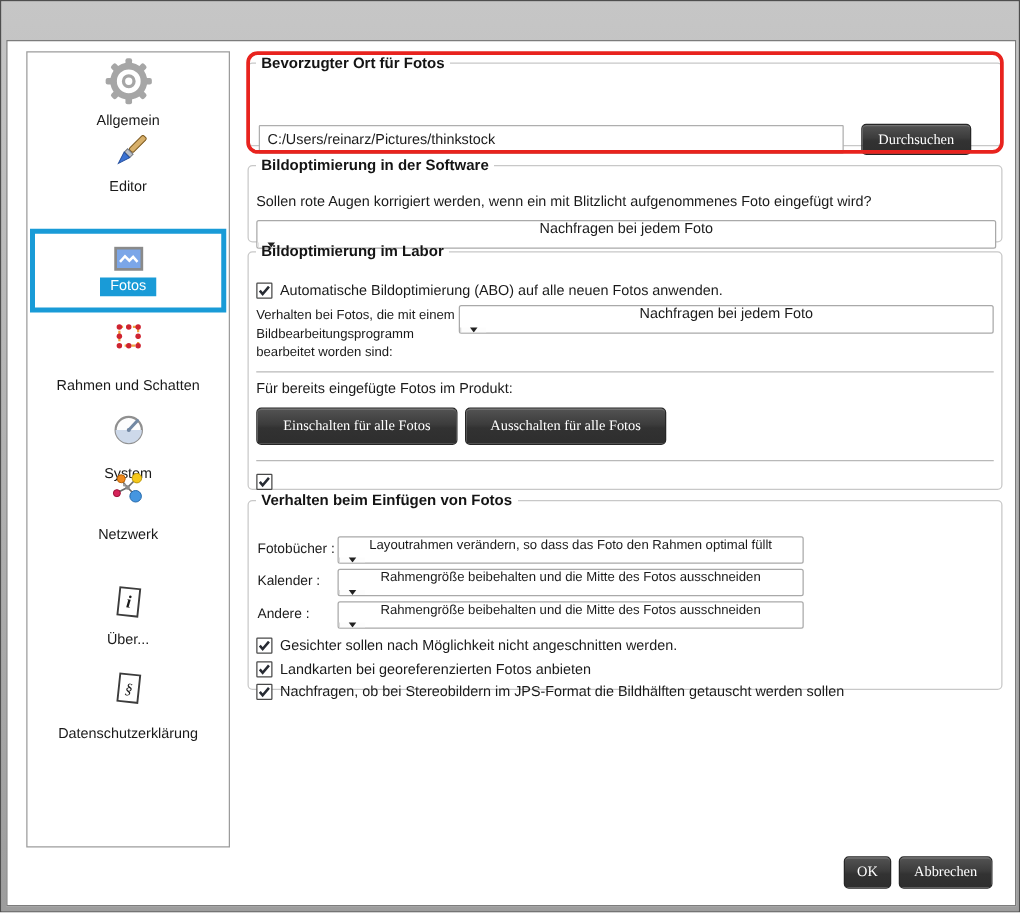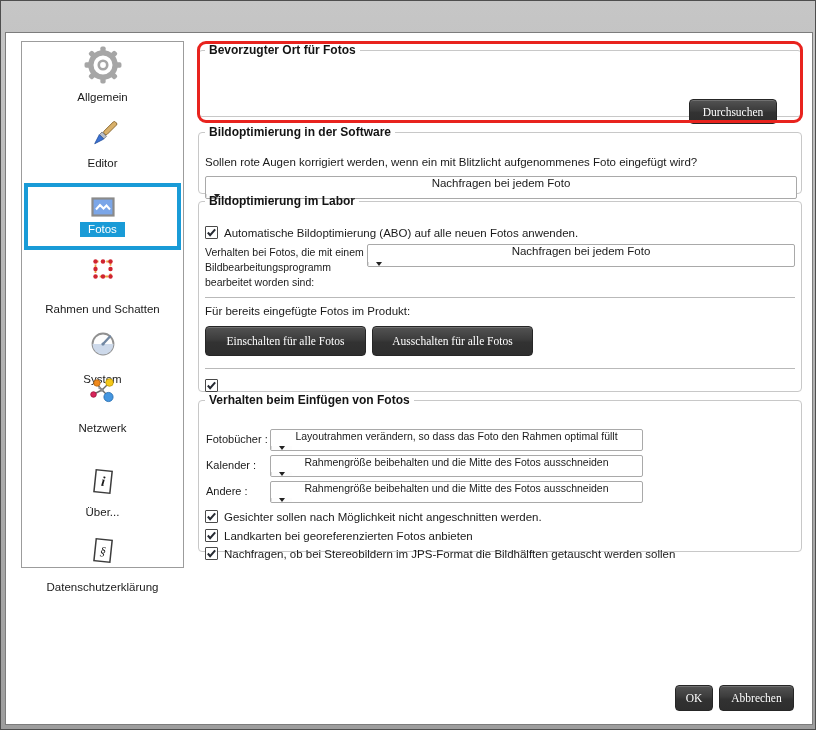--- a/index.html
+++ b/index.html
@@ -22,27 +22,27 @@
                box-shadow: inset 0 1px 0 rgba(255,255,255,.55), inset 0 0 0 1px rgba(255,255,255,.2);
                display: flex; align-items: center; justify-content: center; cursor: pointer; }
   .close-x { color: #fff; font-size: 11px; font-weight: bold; line-height: 1;
              text-shadow: 0 1px 2px rgba(70,12,0,.85); }
 
   
   .client { position: absolute; left: 4px; top: 31px; width: 808px; height: 693px;
             background: #fff; border: 1px solid #7c7c7c; }
 
   
-  .sidebar { position: absolute; left: 20px; top: 40px; width: 163px; height: 527px;
+  .sidebar { position: absolute; left: 20px; top: 40px; width: 163px; height: 637px;
              background: #fff; border: 1px solid #9c9c9c; }
   .side-item { position: absolute; left: 0; width: 100%; display: flex; flex-direction: column;
                align-items: center; justify-content: space-between; cursor: pointer; }
   .side-label { font-size: 11.5px; color: #1a1a1a; white-space: nowrap; }
   .it-allgemein   { top: 4px;   height: 57px; }
-  .it-editor      { top: 79px;  height: 48px; align-items: center; }
+  .it-editor      { top: 66px;  height: 48px; align-items: center; }
   .it-rahmen      { top: 215px; height: 58px; }
   .it-system      { top: 289px; height: 54px; }
   .it-netzwerk    { top: 335px; height: 57px; }
   .it-ueber       { top: 425px; height: 51px; }
   .it-datenschutz { top: 494px; height: 57px; }
   .fotos-tile { top: 141px; left: 2px; width: 157px; height: 67px;
                 border: 4px solid #199bd7; justify-content: center; gap: 5px; }
   .selected-chip { background: #199bd7; color: #fff; padding: 1px 8px 2px; }
 
   
@@ -200,20 +200,23 @@
       </svg>
       <span class="side-label">Datenschutzerklärung</span>
     </div>
 
   </div>
 
   <div class="red-highlight"></div>
 
   <fieldset class="group g1">
     <legend>Bevorzugter Ort für Fotos</legend>
+    <div class="textbox" style="left:8px; top:43px; width:468px; height:23px;">
+      <span>C:/Users/reinarz/Pictures/thinkstock</span>
+    </div>
     <div class="dark-btn" style="left:490px; top:42px; width:88px; height:25px;">Durchsuchen</div>
   </fieldset>
 
   <fieldset class="group g2">
     <legend>Bildoptimierung in der Software</legend>
     <div class="abs plain" style="left:6px; top:17px;">Sollen rote Augen korrigiert werden, wenn ein mit Blitzlicht aufgenommenes Foto eingefügt wird?</div>
     <div class="combo" style="left:6px; top:37px; width:592px; height:23px;">
       <span class="combo-value">Nachfragen bei jedem Foto</span>
       <span class="combo-arrow">
           <i class="tri"></i>

